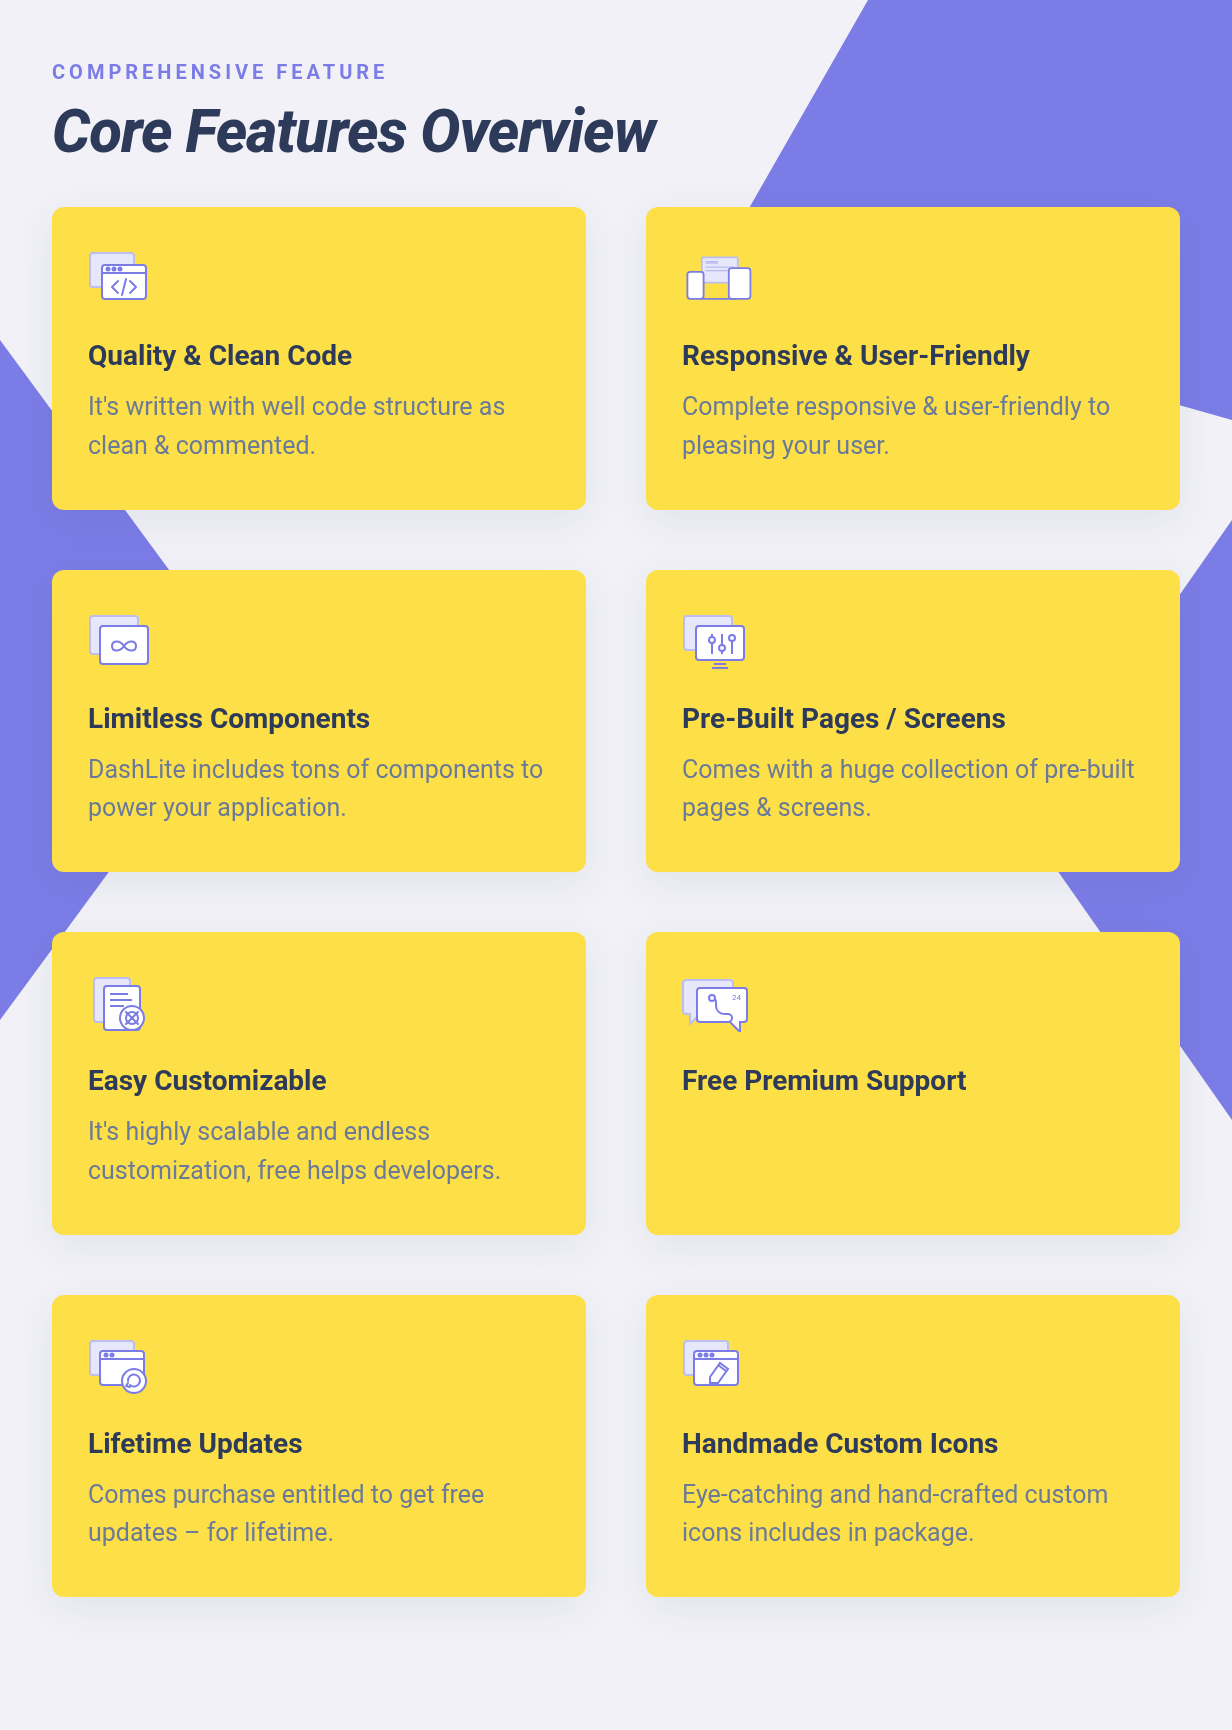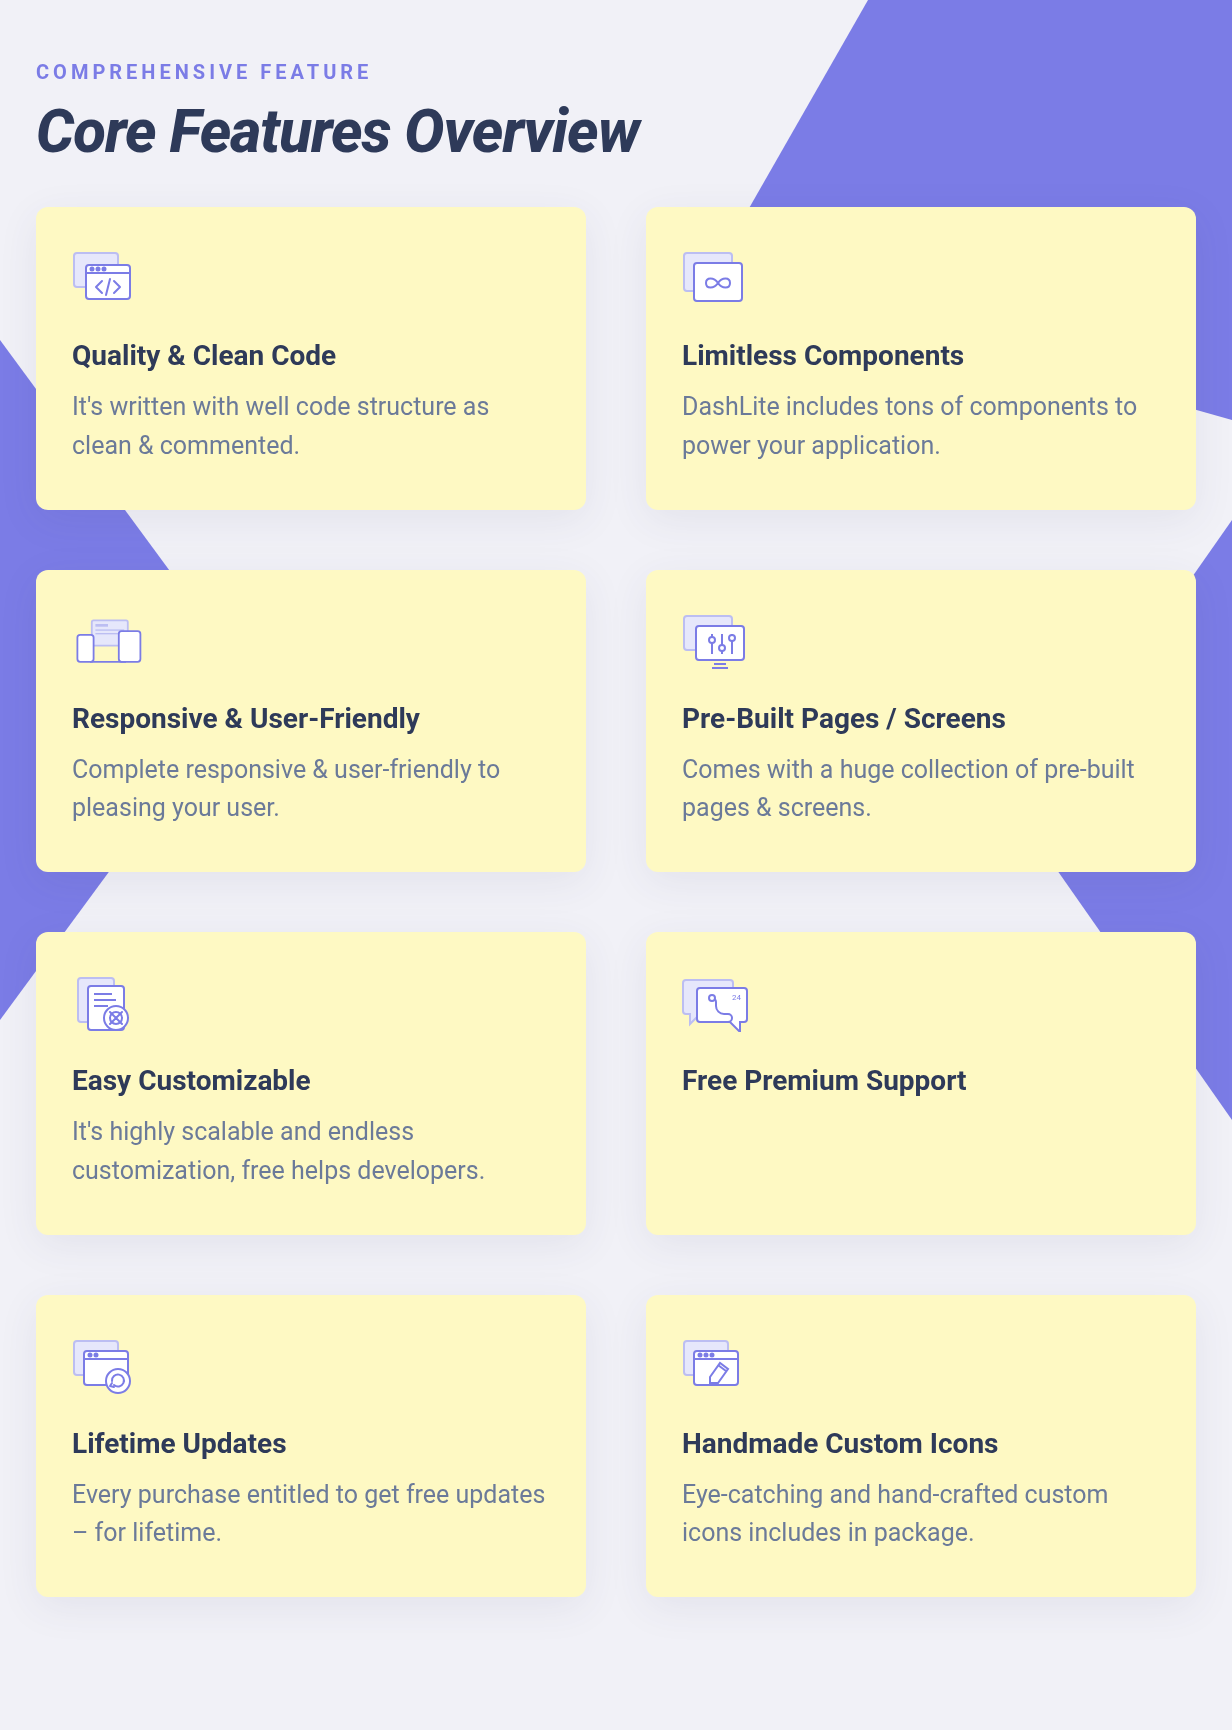--- a/index.html
+++ b/index.html
@@ -37,21 +37,21 @@
     left: 0;
     width: 250px;
     height: 680px;
     background: #7b7ce6;
     clip-path: polygon(0 0, 100% 50%, 0 100%);
     z-index: 0;
   }
   .container {
     position: relative;
     z-index: 1;
-    padding: 60px 36px 48px;
+    padding: 60px 52px 48px;
   }
   .eyebrow {
     color: #7b7ce6;
     font-size: 20px;
     font-weight: 700;
     letter-spacing: 4px;
     margin-bottom: 12px;
   }
   .title {
     color: #2e3a59;
@@ -60,21 +60,21 @@
     letter-spacing: -1px;
     margin-bottom: 40px;
     font-style: italic;
   }
   .grid {
     display: grid;
     grid-template-columns: 1fr 1fr;
     gap: 60px 60px;
   }
   .card {
-    background: #fef9c3;
+    background: #fde047;
     border-radius: 12px;
     padding: 40px 36px 44px;
     box-shadow: 0 10px 40px rgba(60, 60, 100, 0.08);
   }
   .card-icon {
     height: 64px;
     display: flex;
     align-items: center;
     margin-bottom: 28px;
   }
@@ -120,44 +120,44 @@
           <path d="M42 30 L48 36 L42 42" stroke-linecap="round" stroke-linejoin="round"></path>
           <line x1="38" y1="28" x2="34" y2="44" stroke-linecap="round"></line>
         </svg>
       </div>
       <div class="card-title">Quality &amp; Clean Code</div>
       <div class="card-desc">It's written with well code structure as clean &amp; commented.</div>
     </div>
 
     <div class="card">
       <div class="card-icon">
-        <svg viewBox="0 0 72 56" fill="none" stroke="#7b7ce6" stroke-width="2">
-          <rect x="2" y="2" width="48" height="38" rx="3" fill="#e6e7fb" stroke="#bcbef2"></rect>
-          <rect x="12" y="12" width="48" height="38" rx="3" fill="#fff"></rect>
-          <path d="M24 32 C24 26, 32 26, 36 32 C40 38, 48 38, 48 32 C48 26, 40 26, 36 32 C32 38, 24 38, 24 32 Z" stroke-linecap="round"></path>
-        </svg>
-      </div>
-      <div class="card-title">Limitless Components</div>
-      <div class="card-desc">DashLite includes tons of components to power your application.</div>
-    </div>
-
-    <div class="card">
-      <div class="card-icon">
         <svg viewBox="0 0 80 56" fill="none" stroke="#7b7ce6" stroke-width="2">
           <rect x="22" y="4" width="40" height="28" rx="2" fill="#e6e7fb" stroke="#bcbef2"></rect>
           <rect x="26" y="8" width="14" height="3" fill="#bcbef2" stroke="none"></rect>
           <rect x="26" y="14" width="32" height="1.5" fill="#bcbef2" stroke="none"></rect>
           <rect x="26" y="18" width="32" height="1.5" fill="#bcbef2" stroke="none"></rect>
           <rect x="6" y="20" width="18" height="30" rx="3" fill="#fff"></rect>
           <rect x="52" y="16" width="24" height="34" rx="3" fill="#fff"></rect>
           <line x1="20" y1="50" x2="60" y2="50"></line>
         </svg>
       </div>
       <div class="card-title">Responsive &amp; User-Friendly</div>
       <div class="card-desc">Complete responsive &amp; user-friendly to pleasing your user.</div>
+    </div>
+
+    <div class="card">
+      <div class="card-icon">
+        <svg viewBox="0 0 72 56" fill="none" stroke="#7b7ce6" stroke-width="2">
+          <rect x="2" y="2" width="48" height="38" rx="3" fill="#e6e7fb" stroke="#bcbef2"></rect>
+          <rect x="12" y="12" width="48" height="38" rx="3" fill="#fff"></rect>
+          <path d="M24 32 C24 26, 32 26, 36 32 C40 38, 48 38, 48 32 C48 26, 40 26, 36 32 C32 38, 24 38, 24 32 Z" stroke-linecap="round"></path>
+        </svg>
+      </div>
+      <div class="card-title">Limitless Components</div>
+      <div class="card-desc">DashLite includes tons of components to power your application.</div>
     </div>
 
     <div class="card">
       <div class="card-icon">
         <svg viewBox="0 0 72 56" fill="none" stroke="#7b7ce6" stroke-width="2">
           <rect x="2" y="2" width="48" height="34" rx="3" fill="#e6e7fb" stroke="#bcbef2"></rect>
           <rect x="14" y="12" width="48" height="34" rx="3" fill="#fff"></rect>
           <line x1="30" y1="20" x2="30" y2="40"></line>
             <circle cx="30" cy="26" r="3" fill="#fff"></circle>
           <line x1="40" y1="20" x2="40" y2="40"></line>
@@ -209,21 +209,21 @@
           <rect x="12" y="12" width="44" height="34" rx="3" fill="#fff"></rect>
           <line x1="12" y1="20" x2="56" y2="20"></line>
           <circle cx="18" cy="16" r="1.5" fill="#7b7ce6"></circle>
             <circle cx="24" cy="16" r="1.5" fill="#7b7ce6"></circle>
           <circle cx="46" cy="42" r="12" fill="#fff"></circle>
           <path d="M40 42 a6 6 0 1 1 2 4" fill="none" stroke-linecap="round"></path>
           <path d="M40 44 l-2 3 l4 1" fill="none" stroke-linecap="round" stroke-linejoin="round"></path>
         </svg>
       </div>
       <div class="card-title">Lifetime Updates</div>
-      <div class="card-desc">Every purchase entitled to get free updates – for lifetime.</div>
+      <div class="card-desc">Comes purchase entitled to get free updates – for lifetime.</div>
     </div>
 
     <div class="card">
       <div class="card-icon">
         <svg viewBox="0 0 72 56" fill="none" stroke="#7b7ce6" stroke-width="2">
           <rect x="2" y="2" width="44" height="34" rx="3" fill="#e6e7fb" stroke="#bcbef2"></rect>
           <rect x="12" y="12" width="44" height="34" rx="3" fill="#fff"></rect>
           <line x1="12" y1="20" x2="56" y2="20"></line>
           <circle cx="18" cy="16" r="1.5" fill="#7b7ce6"></circle>
             <circle cx="24" cy="16" r="1.5" fill="#7b7ce6"></circle>

